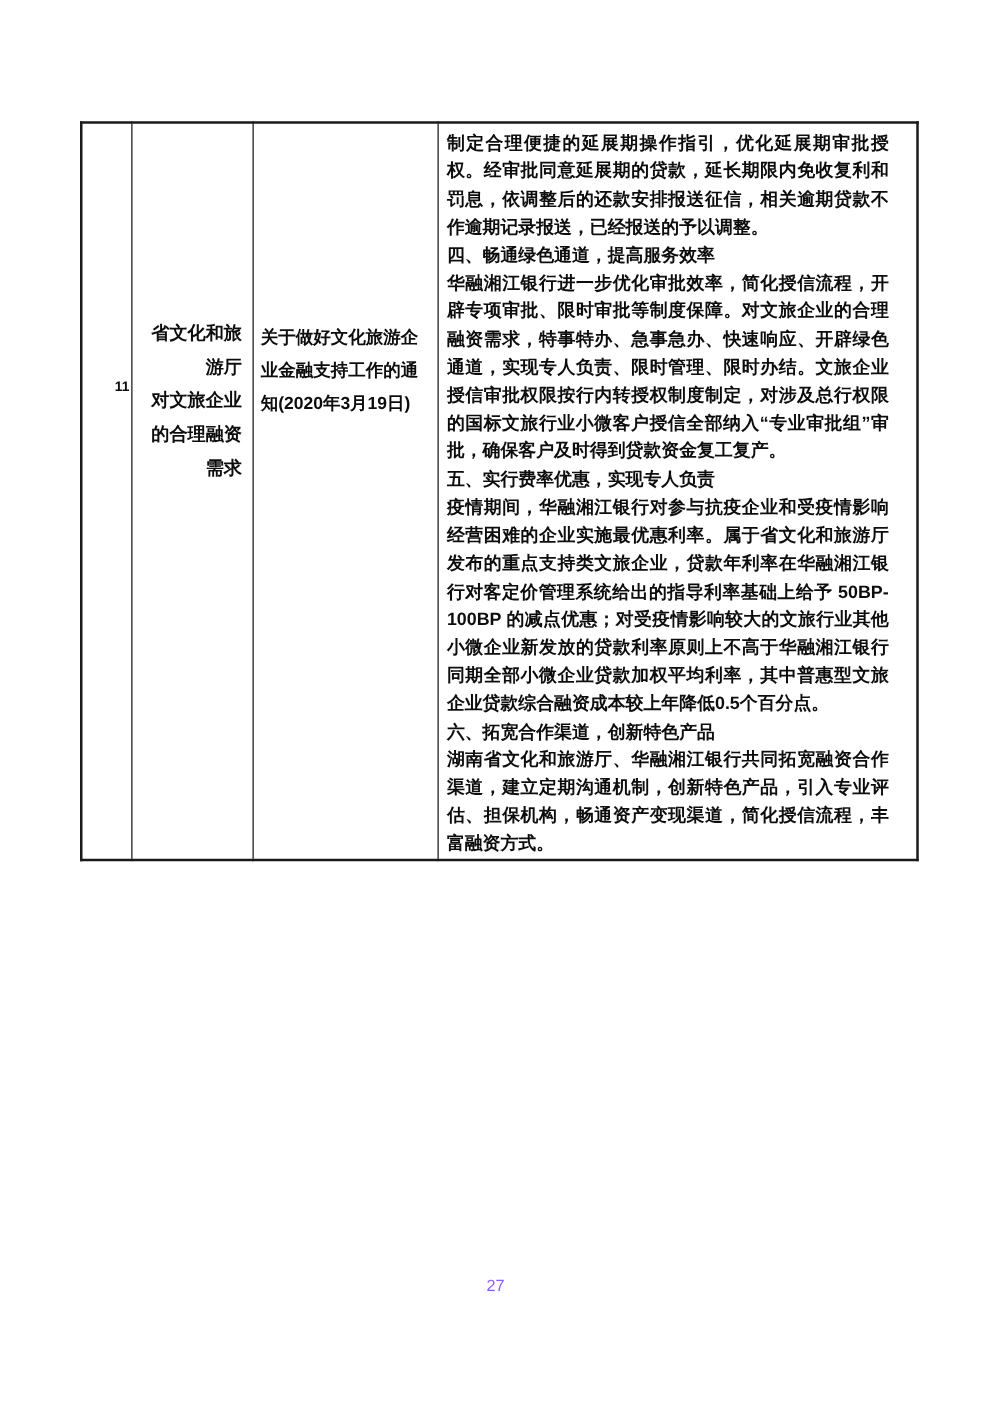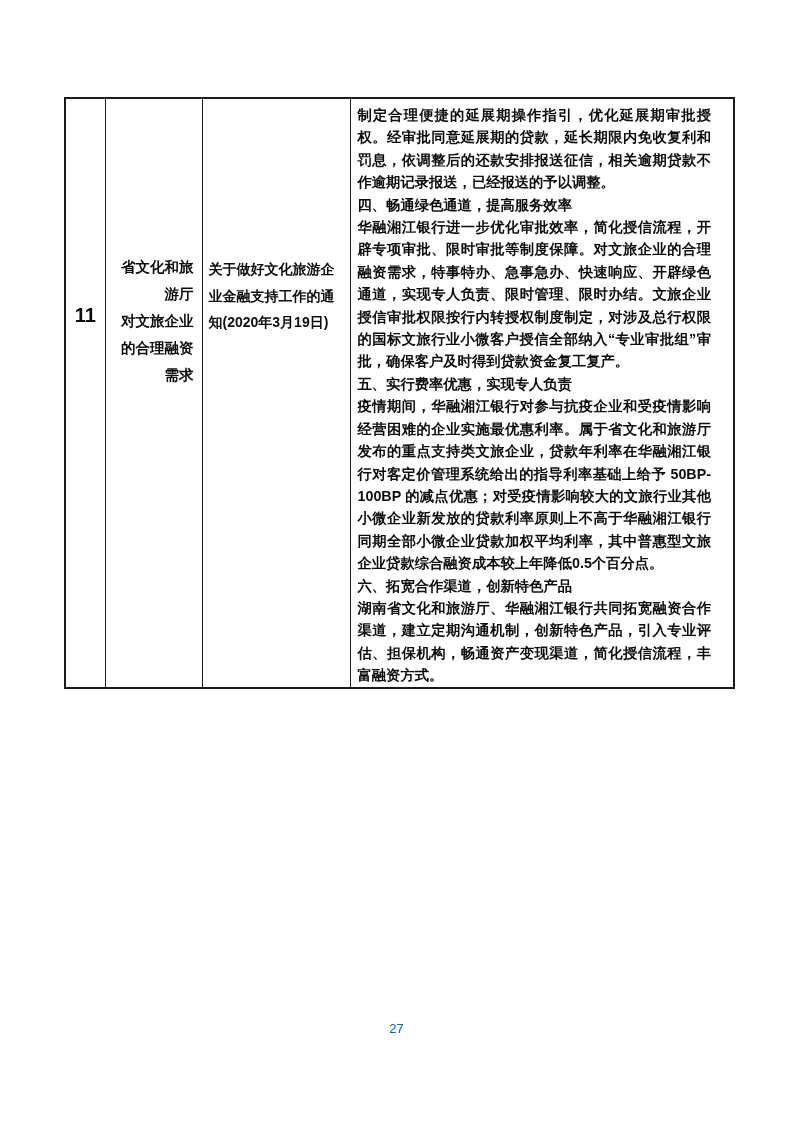--- a/index.html
+++ b/index.html
@@ -38,22 +38,22 @@
   th {
     font-size: 15px;
     line-height: 19px;
     text-align: center;
     vertical-align: middle;
     padding: 0;
   }
   th.col-seq { padding: 0 11px; }
   td { vertical-align: top; }
   td.cell-seq {
-    text-align: center;
-    font-size: 20px;
+    text-align: right;
+    font-size: 11px;
     padding-top: 205px;
   }
   td.cell-issuer {
     font-size: 14.5px;
     line-height: 27px;
     padding: 155px 8px 0 14px;
     text-align: right;
   }
   td.cell-docname {
     font-size: 14px;
@@ -68,21 +68,21 @@
     text-align: justify;
   }
   .para { text-align: justify; }
   .page-number {
     position: absolute;
     left: 0;
     top: 1021px;
     width: 793px;
     text-align: center;
     font-size: 13px;
-    color: #0369a1;
+    color: #8b5cf6;
   }
 </style>
 </head>
 <body>
 
 <div class="page">
 
   <table class="doc-table">
     <colgroup>
       <col style="width:40px">

